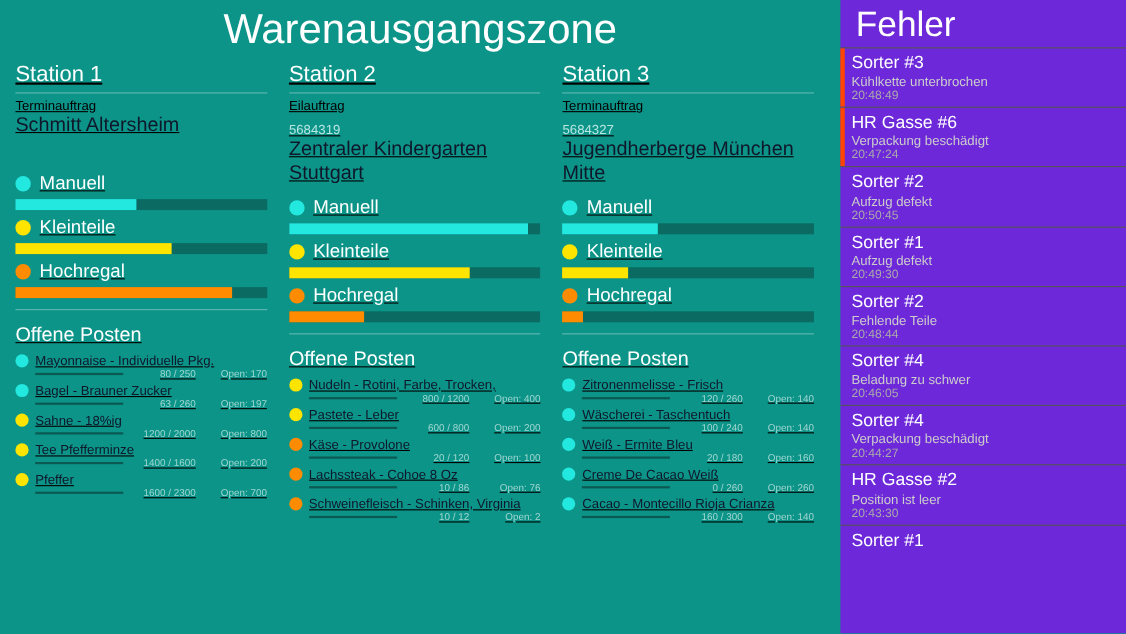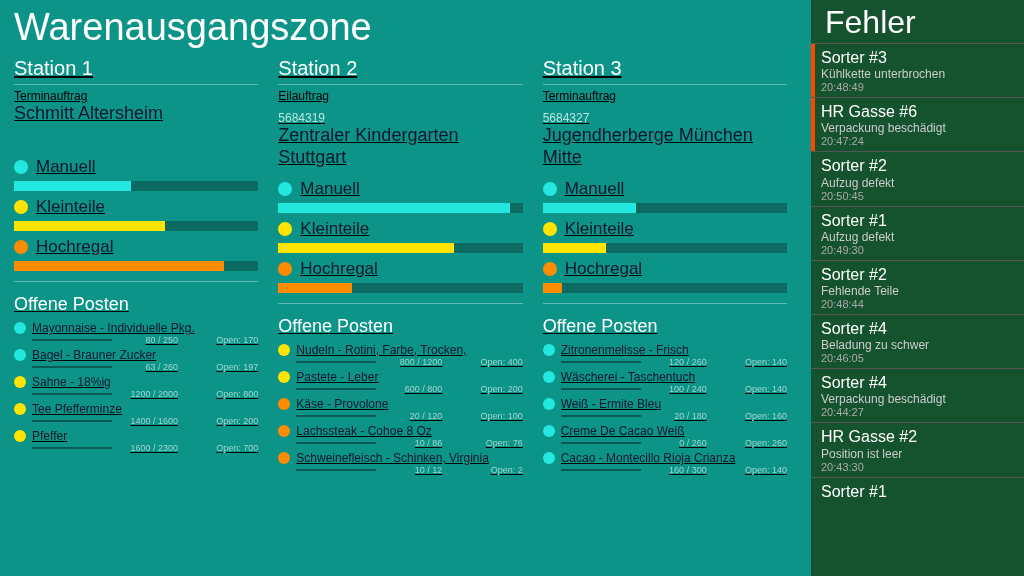--- a/index.html
+++ b/index.html
@@ -1,46 +1,46 @@
 <!DOCTYPE html>
 <html><head>
 <meta charset="utf-8">
 <style>
   * { box-sizing: border-box; margin: 0; padding: 0; }
   html, body { width: 1024px; height: 576px; overflow: hidden; font-family: "Segoe UI", Arial, sans-serif; background: #0d9488; }
   body { display: flex; }
   .main { flex: 1; background: #0d9488; padding: 6px 14px 0 14px; display: flex; flex-direction: column; }
-  .main-title { color: #fff; font-size: 38px; font-weight: 300; margin-bottom: 4px; }
+  .main-title { color: #fff; font-size: 38px; font-weight: 300; margin-bottom: 4px; text-align: center; }
   .stations { display: flex; gap: 0; flex: 1; }
   .station { flex: 1; padding: 4px 10px 0 0; text-decoration: underline; }
   .station + .station { padding-left: 10px; }
   .station-title { color: #fff; font-size: 20px; font-weight: 400; margin-bottom: 4px; }
   .sep { height: 1px; background: rgba(255,255,255,0.35); margin-bottom: 4px; }
   .order-type { color: #000000; font-size: 12px; }
   .order-num { color: #b8e6e1; font-size: 12px; margin-top: 8px; }
   .order-name { color: #0f172a; font-size: 18px; line-height: 1.2; margin-bottom: 10px; min-height: 44px; }
   .cat { display: flex; align-items: center; gap: 8px; margin-top: 6px; }
   .dot { width: 14px; height: 14px; border-radius: 50%; flex-shrink: 0; }
-  .cat-label { color: #0f172a; font-size: 17px; }
+  .cat-label { color: #ffffff; font-size: 17px; }
   .bar { height: 10px; background: #0b6b63; margin-top: 4px; position: relative; }
   .bar-fill { height: 100%; }
   .c-cyan { background: #22e8e0; }
   .c-yellow { background: #ffe400; }
   .c-orange { background: #ff8c00; }
   .open-title { color: #fff; font-size: 18px; margin-top: 12px; margin-bottom: 6px; }
   .item { margin-bottom: 3px; }
   .item-row1 { display: flex; align-items: center; gap: 6px; }
   .item-dot { width: 12px; height: 12px; border-radius: 50%; flex-shrink: 0; }
   .item-name { color: #0f172a; font-size: 12px; white-space: nowrap; overflow: hidden; text-overflow: ellipsis; flex: 1; }
   .item-row2 { display: flex; align-items: center; gap: 6px; margin-left: 18px; }
   .mini-bar { height: 2px; background: #0a5952; width: 80px; position: relative; }
   .mini-fill { height: 100%; background: #d0d0d0; }
   .item-count { color: #9fd6d1; font-size: 9px; width: 60px; text-align: right; }
   .item-open { color: #9fd6d1; font-size: 9px; margin-left: auto; }
-  .errors { width: 213px; background: #14532d; padding: 4px 0 0 0; display: flex; flex-direction: column; }
+  .errors { width: 260px; background: #6d28d9; padding: 4px 0 0 0; display: flex; flex-direction: column; }
   .errors-title { color: #fff; font-size: 32px; font-weight: 300; padding: 0 14px 2px 14px; }
   .err { border-top: 1px solid #555; padding: 4px 8px 4px 10px; position: relative; }
   .err.urgent::before { content: ""; position: absolute; left: 0; top: 0; bottom: 0; width: 4px; background: #ff4500; }
   .err-title { color: #fff; font-size: 16px; line-height: 1.2; }
   .err-msg { color: #ccc; font-size: 12px; }
   .err-time { color: #aaa; font-size: 11px; }
 </style>
 </head>
 <body>
 

